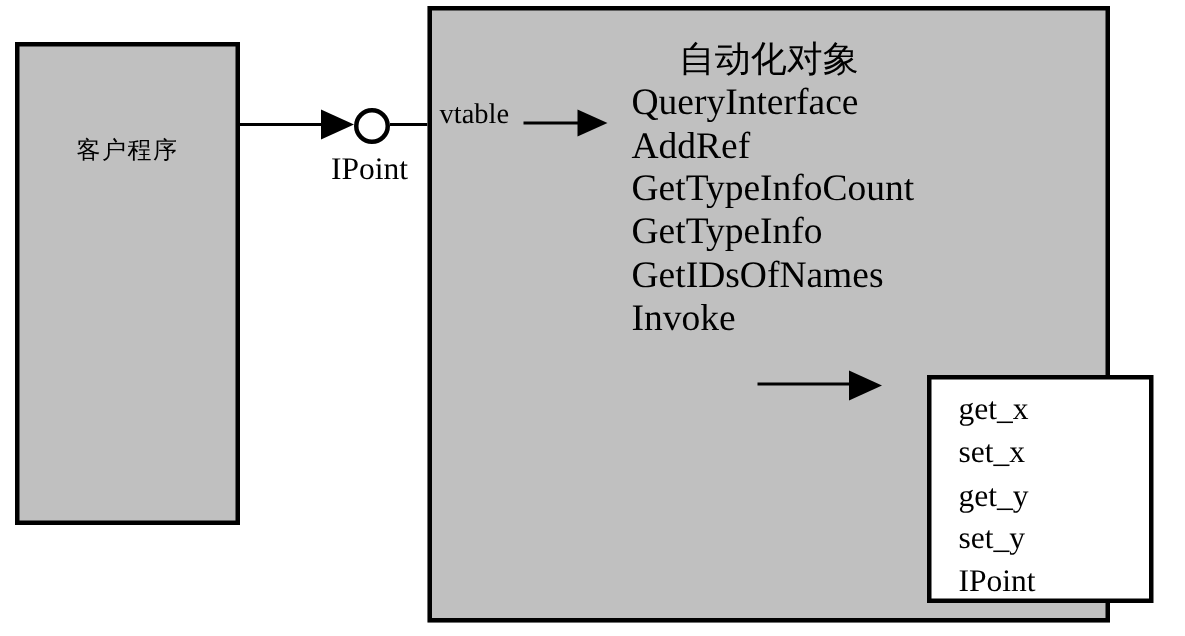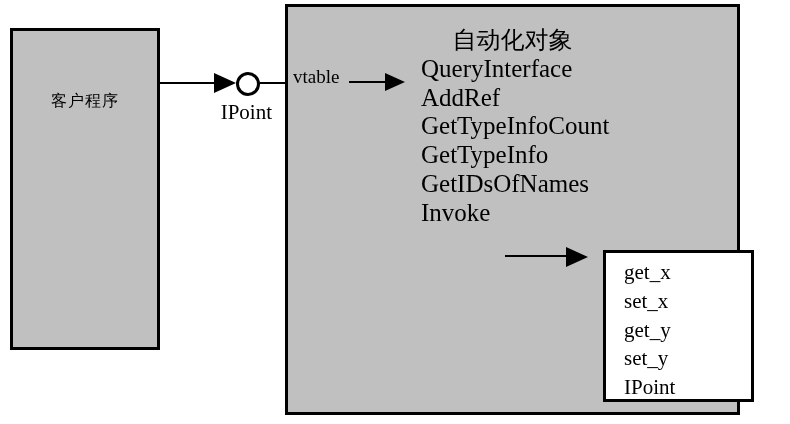--- a/index.html
+++ b/index.html
@@ -19,21 +19,21 @@
   
   .gray-box {
     position: absolute;
     background: #c0c0c0;
     border: 3px solid #000000;
   }
   .client-box  { left: 10px;  top: 28px; width: 150px; height: 322px; }
   .auto-box    { left: 285px; top: 4px;  width: 455px; height: 411px; }
   .methods-box {
     position: absolute;
-    left: 603px; top: 250px; width: 151px; height: 152px;
+    left: 618px; top: 250px; width: 151px; height: 152px;
     background: #ffffff;
     border: 3px solid #000000;
   }
 
   
   .client-label {
     position: absolute; left: 0; top: 55px; width: 100%;
     text-align: center; font-size: 16px; line-height: 30px;
     letter-spacing: 1px;
   }

